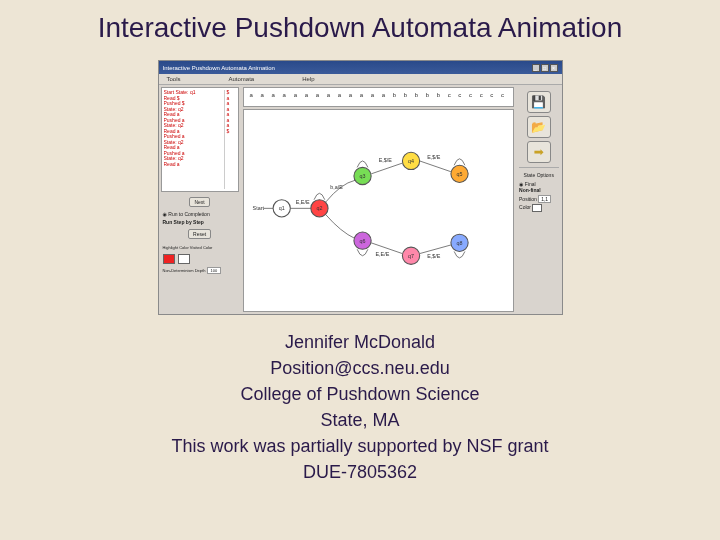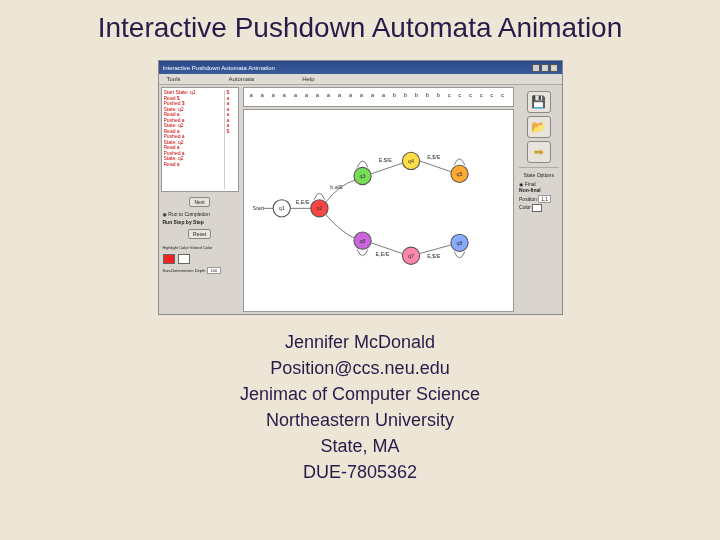--- a/index.html
+++ b/index.html
@@ -298,17 +298,17 @@
         </div>
       </div>
 
     </div>
   </div>
 </div>
 
 <div class="credits">
   <div>Jennifer McDonald</div>
   <div>Position@ccs.neu.edu</div>
-  <div>Jenimac of Computer Science</div>
-  <div>Northeastern University</div>
+  <div>College of Pushdown Science</div>
   <div>State, MA</div>
+  <div>This work was partially supported by NSF grant</div>
   <div>DUE-7805362</div>
 </div>
 
 </body></html>

